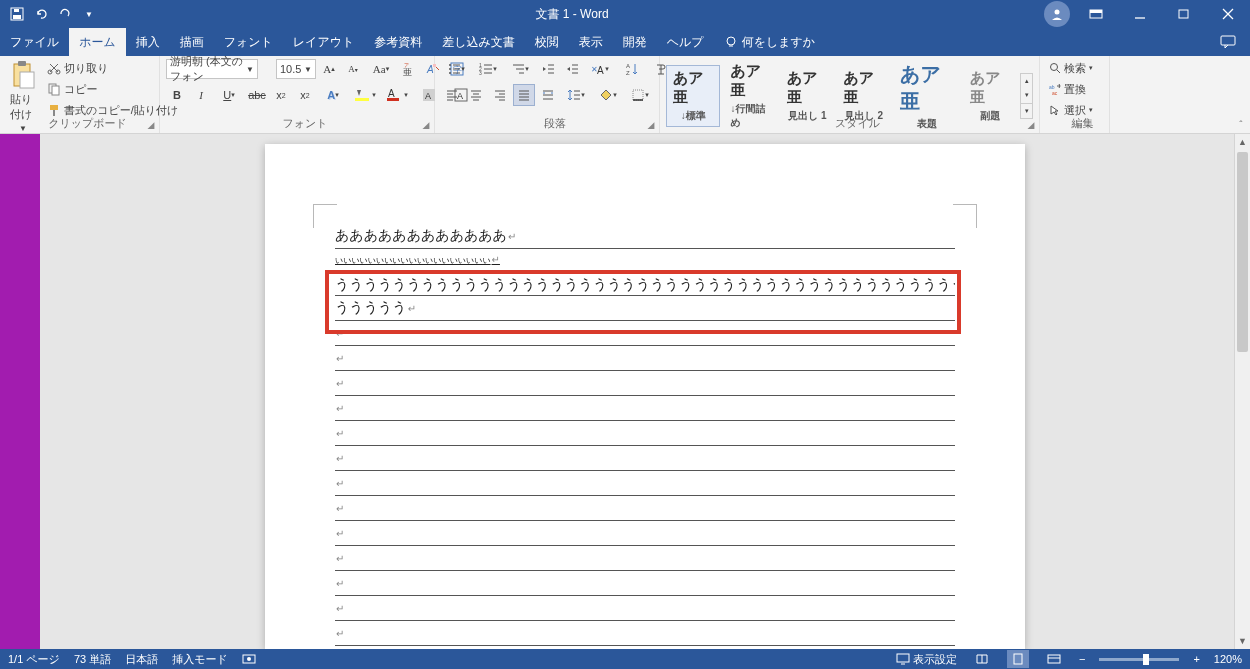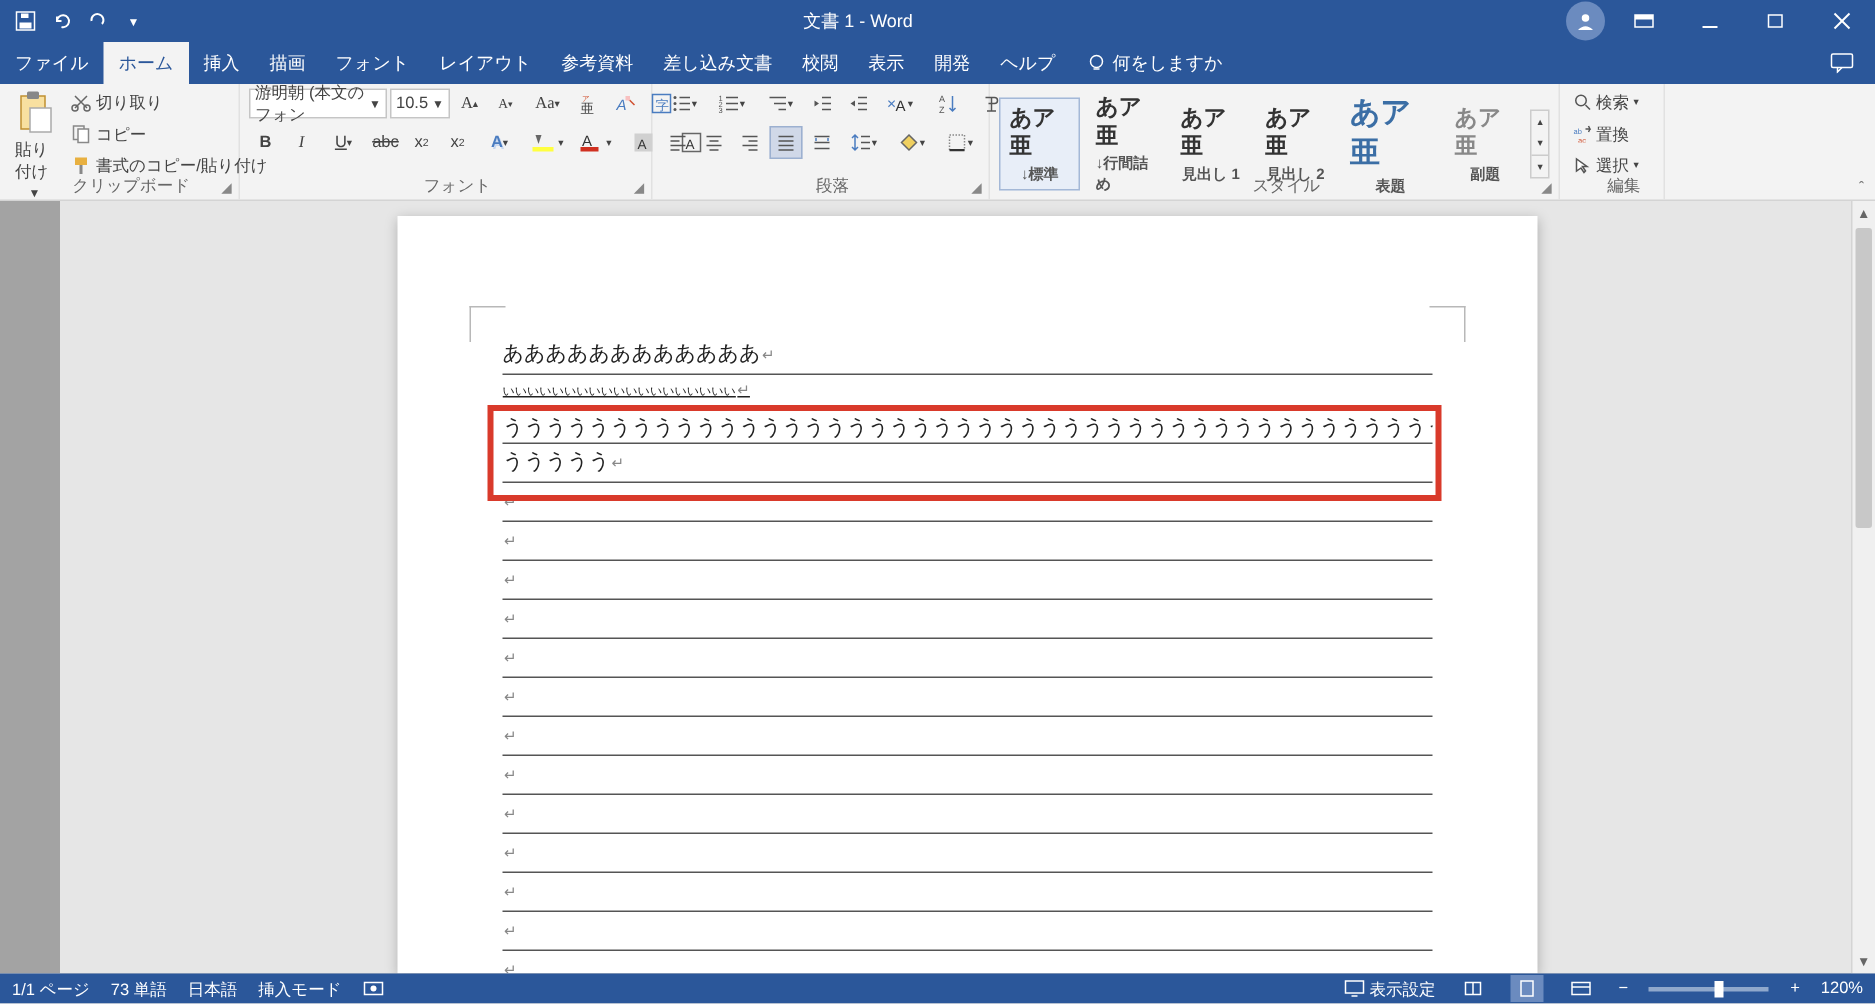--- a/index.html
+++ b/index.html
@@ -28,30 +28,30 @@
 .group-body { flex: 1; display: flex; align-items: flex-start; gap: 4px; }
 .dlaunch { position: absolute; right: 2px; bottom: 2px; width: 12px; height: 12px; font-size: 9px; color: #888; display: flex; align-items: center; justify-content: center; cursor: pointer; }
 
 .bigbtn { display: flex; flex-direction: column; align-items: center; justify-content: center; gap: 2px; padding: 2px 4px; cursor: pointer; }
 .smallrow { display: flex; flex-direction: column; gap: 1px; }
 .smallbtn { height: 20px; display: flex; align-items: center; gap: 3px; padding: 0 3px; cursor: pointer; white-space: nowrap; }
 .iconbtn { width: 22px; height: 22px; display: flex; align-items: center; justify-content: center; cursor: pointer; }
 .iconbtn.wide { width: 30px; }
 .row { display: flex; align-items: center; gap: 2px; }
 .fontname { width: 92px; height: 20px; border: 1px solid #c5c5c5; background: #fff; font-size: 11px; padding: 0 3px; display: flex; align-items: center; justify-content: space-between; }
-.fontsize { width: 40px; height: 20px; border: 1px solid #c5c5c5; background: #fff; font-size: 11px; padding: 0 3px; display: flex; align-items: center; justify-content: space-between; }
+.fontsize { width: 40px; height: 20px; border: 1px solid #c5c5c5; background: #fff; font-size: 11px; padding: 0 3px; display: flex; align-items: center; justify-content: space-between; margin-left: 16px; }
 
 .style-item { display: flex; flex-direction: column; align-items: center; padding: 3px 6px; cursor: pointer; min-width: 52px; font-weight: bold; }
 .style-item.sel { border: 1px solid #a4b8d7; background: #e8eef8; }
 .style-prev { font-family: "Yu Mincho", serif; font-size: 15px; color: #333; }
 .style-prev.big { font-size: 20px; color: #3b6ea5; }
 .style-name { font-size: 10px; margin-top: 2px; color: #555; }
 
 
-.docarea { position: absolute; top: 134px; left: 0; right: 0; bottom: 20px; background: #a3a3a3; overflow: hidden; display: flex; justify-content: flex-start; padding-left: 40px; }
+.docarea { position: absolute; top: 134px; left: 0; right: 0; bottom: 20px; background: #a21caf; overflow: hidden; display: flex; justify-content: flex-start; padding-left: 40px; }
 .docarea-inner { background: #e6e6e6; width: 100%; display: flex; justify-content: center; padding-top: 10px; }
 .page { width: 760px; background: #fff; box-shadow: 0 2px 8px rgba(0,0,0,0.25); position: relative; padding: 80px 70px 20px 70px; font-family: "Yu Mincho", "MS Mincho", serif; }
 .corner { position: absolute; width: 24px; height: 24px; }
 .corner.tl { top: 60px; left: 48px; border-left: 1px solid #b8b8b8; border-top: 1px solid #b8b8b8; }
 .corner.tr { top: 60px; right: 48px; border-right: 1px solid #b8b8b8; border-top: 1px solid #b8b8b8; }
 .line { border-bottom: 1px solid #555; font-size: 14px; line-height: 22px; min-height: 22px; color: #222; letter-spacing: 0; white-space: nowrap; overflow: hidden; }
 .line.small { font-size: 8px; letter-spacing: 0; text-decoration: underline; }
 .pmark::after { content: "↵"; color: #888; font-size: 10px; margin-left: 1px; }
 .highlight { position: absolute; border: 4px solid #d93a2b; }
 

